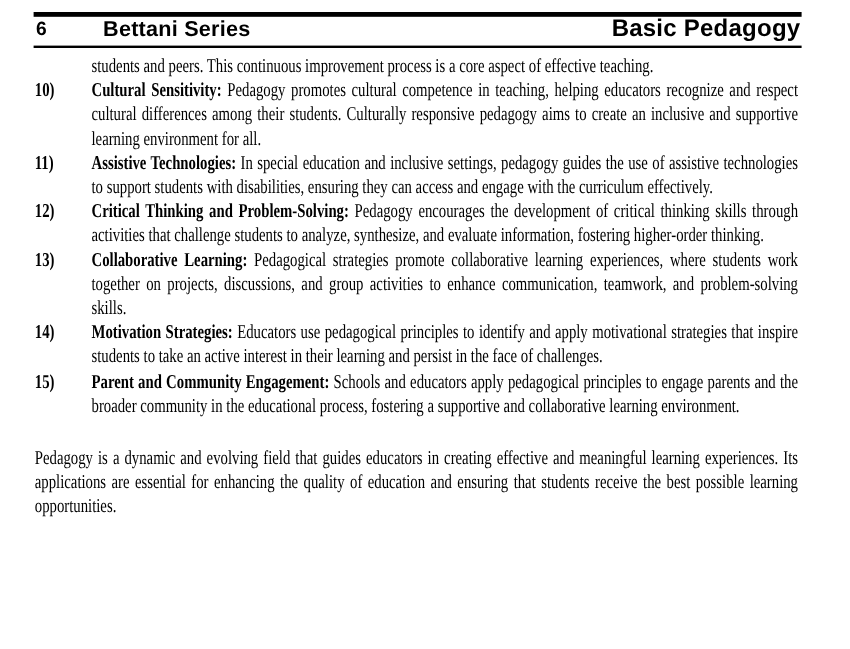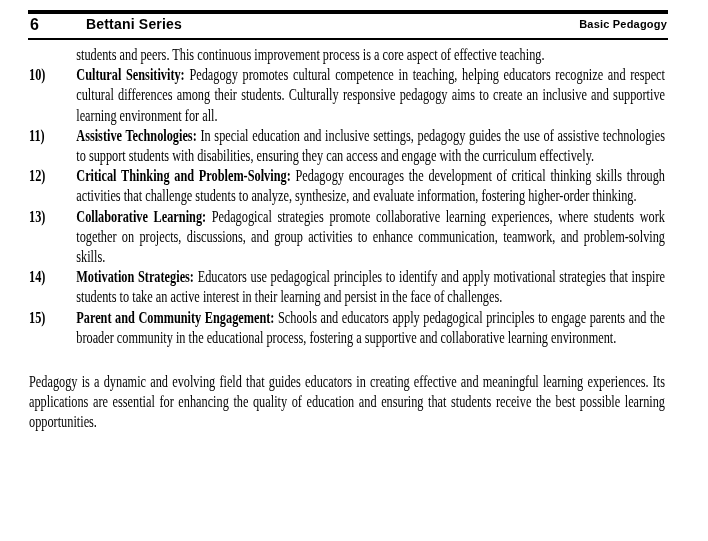--- a/index.html
+++ b/index.html
@@ -30,27 +30,27 @@
     font-weight: bold;
   }
   .page-num {
     font-size: 16px;
     line-height: 21px;
     padding-left: 2px;
   }
   .series-box {
     margin-left: 32px;
     padding: 0 15px;
-    font-size: 14px;
+    font-size: 18px;
     line-height: 21px;
     letter-spacing: 0.2px;
   }
   .book-title {
     margin-left: auto;
-    font-size: 11px;
+    font-size: 20px;
     line-height: 21px;
     letter-spacing: 0.2px;
     padding-right: 1px;
   }
 
   
   .body-text {
     margin: 5px 0 0 29px;
     width: 848px;                 
     transform: scaleX(0.75);

